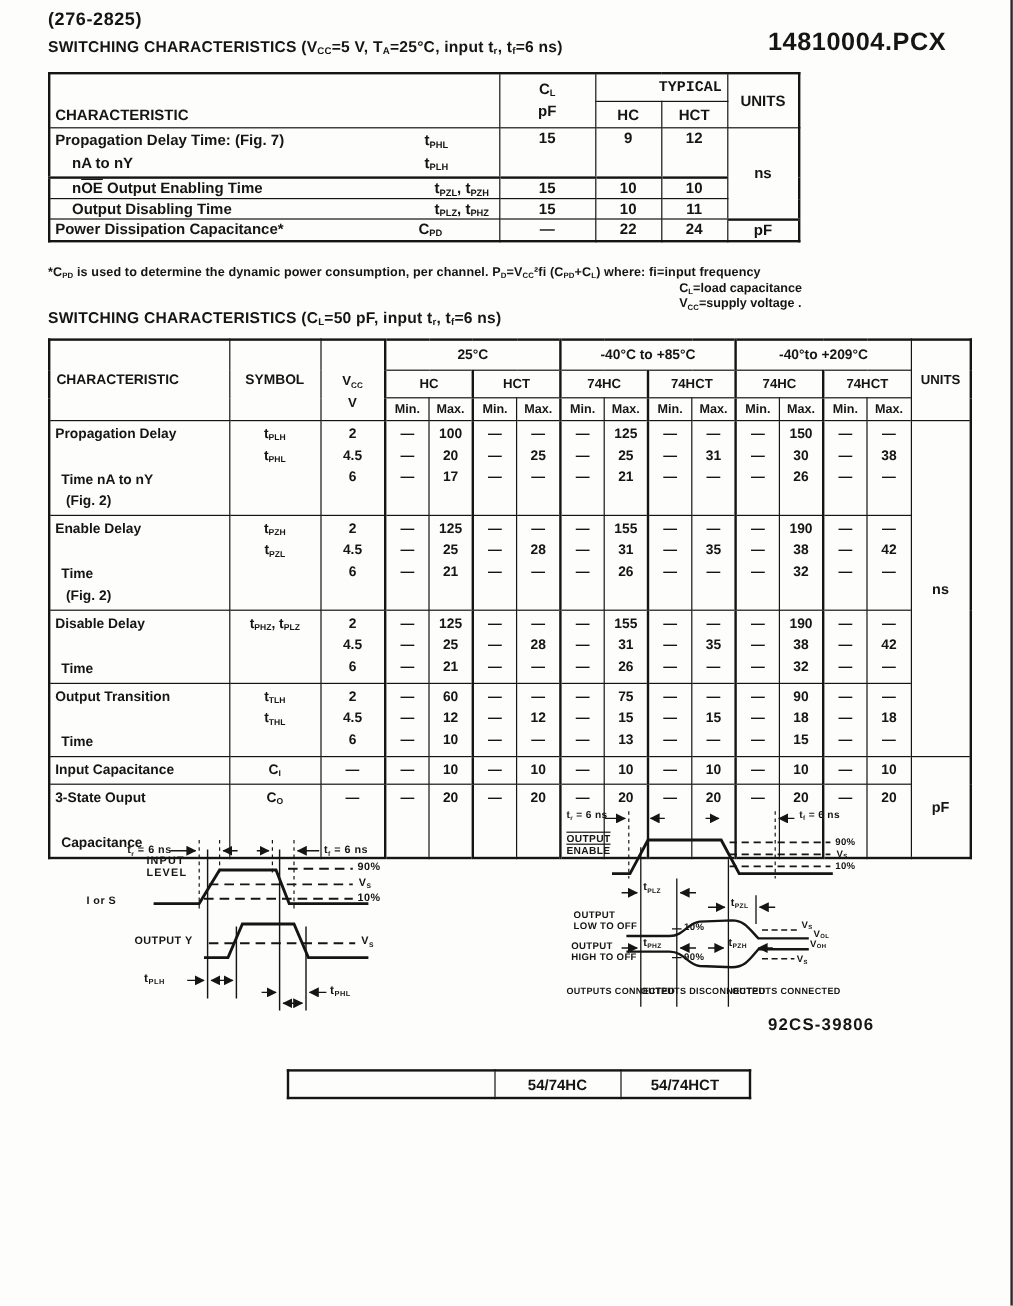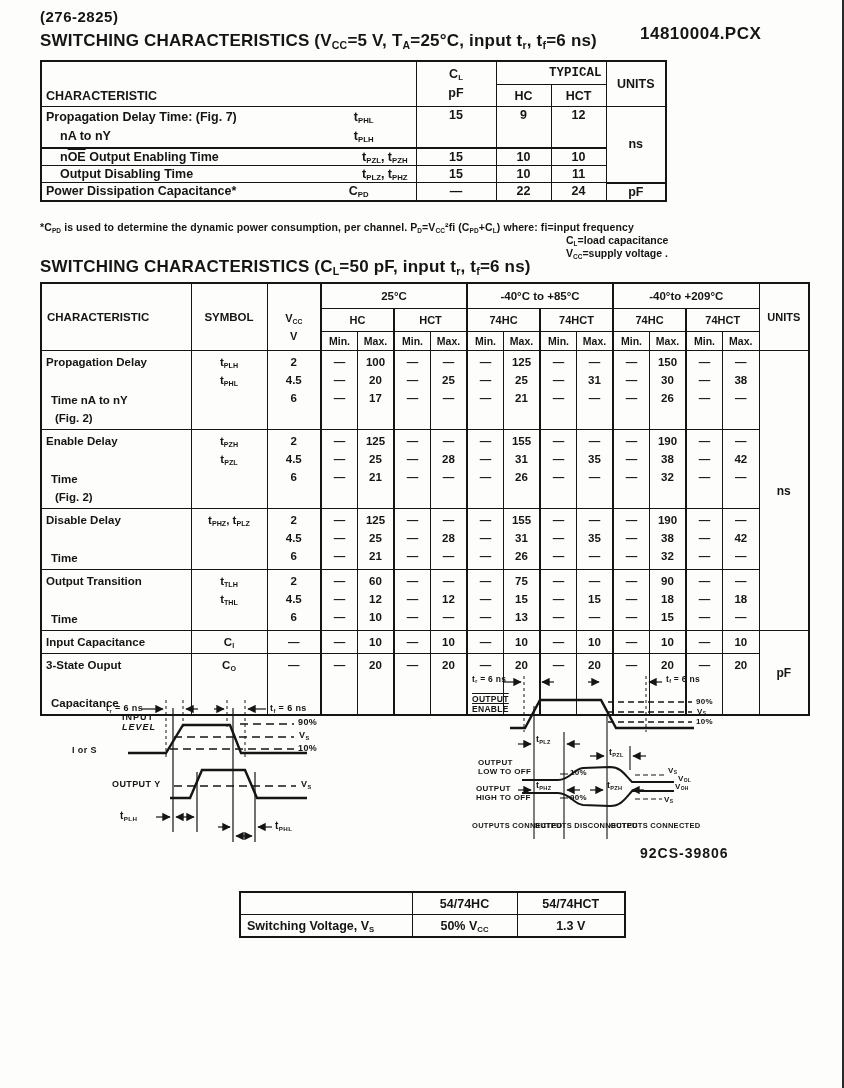--- a/index.html
+++ b/index.html
@@ -3,23 +3,23 @@
 <meta charset="utf-8">
 <style>
   html,body{margin:0;padding:0;}
   body{width:844px;height:1088px;background:#fdfdfb;position:relative;overflow:hidden;
        font-family:"Liberation Sans",sans-serif;color:#151515;font-weight:700;}
   .abs{position:absolute;}
   sub{font-size:0.62em;vertical-align:baseline;position:relative;top:0.28em;}
   .ovl{text-decoration:overline;}
   
   .catalog{left:40px;top:8px;font-size:15px;letter-spacing:0.5px;}
-  .title{font-size:17px;letter-spacing:0.2px;}
+  .title{font-size:13px;letter-spacing:0.2px;}
   .title1{left:40px;top:31px;}
-  .fileid{left:640px;top:24px;font-size:17px;letter-spacing:0.5px;}
+  .fileid{left:640px;top:24px;font-size:21px;letter-spacing:0.5px;}
   
   table{border-collapse:collapse;table-layout:fixed;}
   th,td{border:1.5px solid #151515;padding:1px 4px;font-weight:700;}
   .t1{left:40px;top:60px;width:625px;font-size:12.5px;}
   .t1 th{font-size:12.5px;}
   .t1 .num{text-align:center;}
   .t1 .hdr-cl div{height:19px;line-height:19px;text-align:center;}
   .t1 .hdr-char{vertical-align:bottom;text-align:left;padding-bottom:3px;}
   .t1 .hdr-typ{text-align:right;height:20px;font-family:Liberation Mono, monospace;}
   .t1 .hdr-sub{text-align:center;height:19px;}
@@ -656,21 +656,21 @@
       <path d="M86 131 H100" stroke-width="1.2" marker-end="url(#a1)"></path>
       <path d="M106 131 H124" stroke-width="1.2" marker-start="url(#a1)" marker-end="url(#a1)"></path>
       <path d="M148 141 H160" stroke-width="1.2" marker-end="url(#a1)"></path>
       <path d="M202 141 H188" stroke-width="1.2" marker-end="url(#a1)"></path>
       <path d="M166 150 H182" stroke-width="1.2" marker-start="url(#a1)" marker-end="url(#a1)"></path>
     </g>
   </svg>
   <div class="lb" style="left:36px;top:17px;">t<sub>r</sub> = 6 ns</div>
   <div class="lb" style="left:200px;top:17px;">t<sub>f</sub> = 6 ns</div>
   <div class="lb" style="left:52px;top:26px;letter-spacing:1px;">INPUT</div>
-  <div class="lb" style="left:52px;top:36px;letter-spacing:1px;font-style:italic;">LEVEL</div>
+  <div class="lb" style="left:52px;top:36px;letter-spacing:1px;">LEVEL</div>
   <div class="lb" style="left:2px;top:59px;">I or S</div>
   <div class="lb" style="left:228px;top:31px;">90%</div>
   <div class="lb" style="left:229px;top:44px;">V<sub>S</sub></div>
   <div class="lb" style="left:228px;top:57px;">10%</div>
   <div class="lb" style="left:42px;top:93px;">OUTPUT Y</div>
   <div class="lb" style="left:231px;top:93px;">V<sub>S</sub></div>
   <div class="lb" style="left:50px;top:124px;font-size:10px;">t<sub>PLH</sub></div>
   <div class="lb" style="left:205px;top:134px;font-size:10px;">t<sub>PHL</sub></div>
 </div>
 
@@ -738,21 +738,16 @@
       <col style="width:108px">
     </colgroup>
   <thead>
     <tr>
       <th></th>
       <th>54/74HC</th>
       <th>54/74HCT</th>
     </tr>
   </thead>
   <tbody>
-    <tr>
-      <td class="lbl">Switching Voltage, V<sub>S</sub></td>
-      <td class="ctr">50% V<sub>CC</sub></td>
-      <td class="ctr">1.3 V</td>
-    </tr>
   </tbody>
 </table>
 
 <div class="abs scan-edge"></div>
 
 </body></html>

